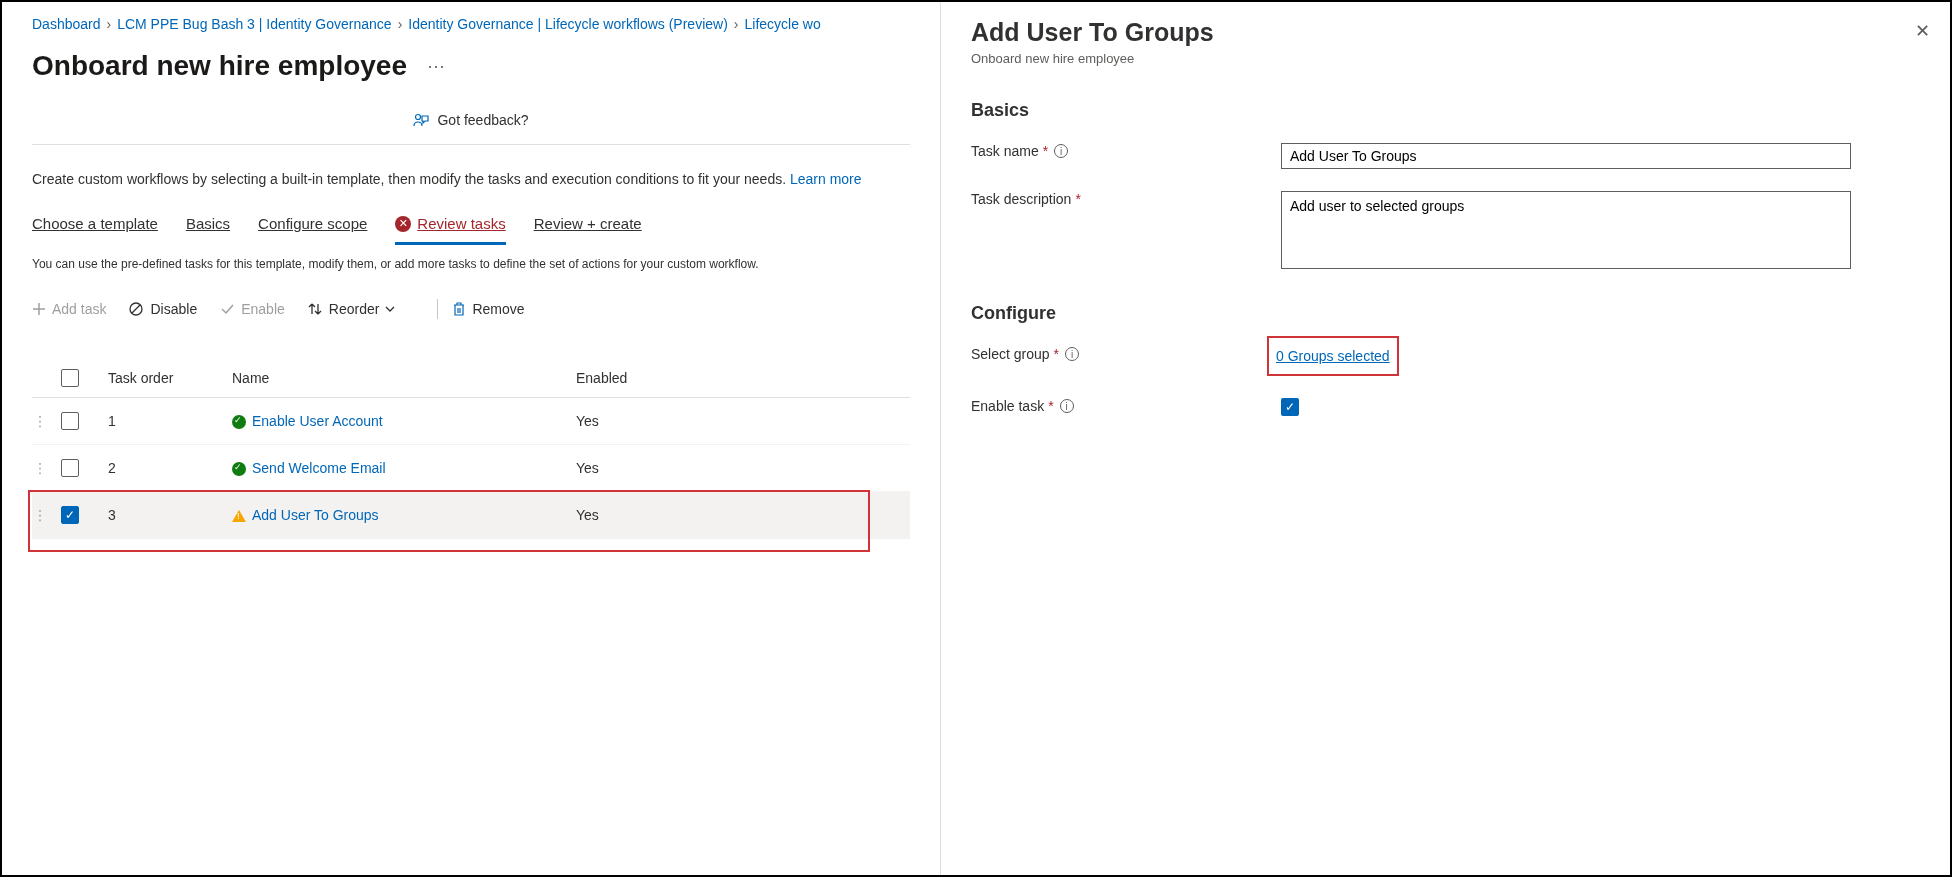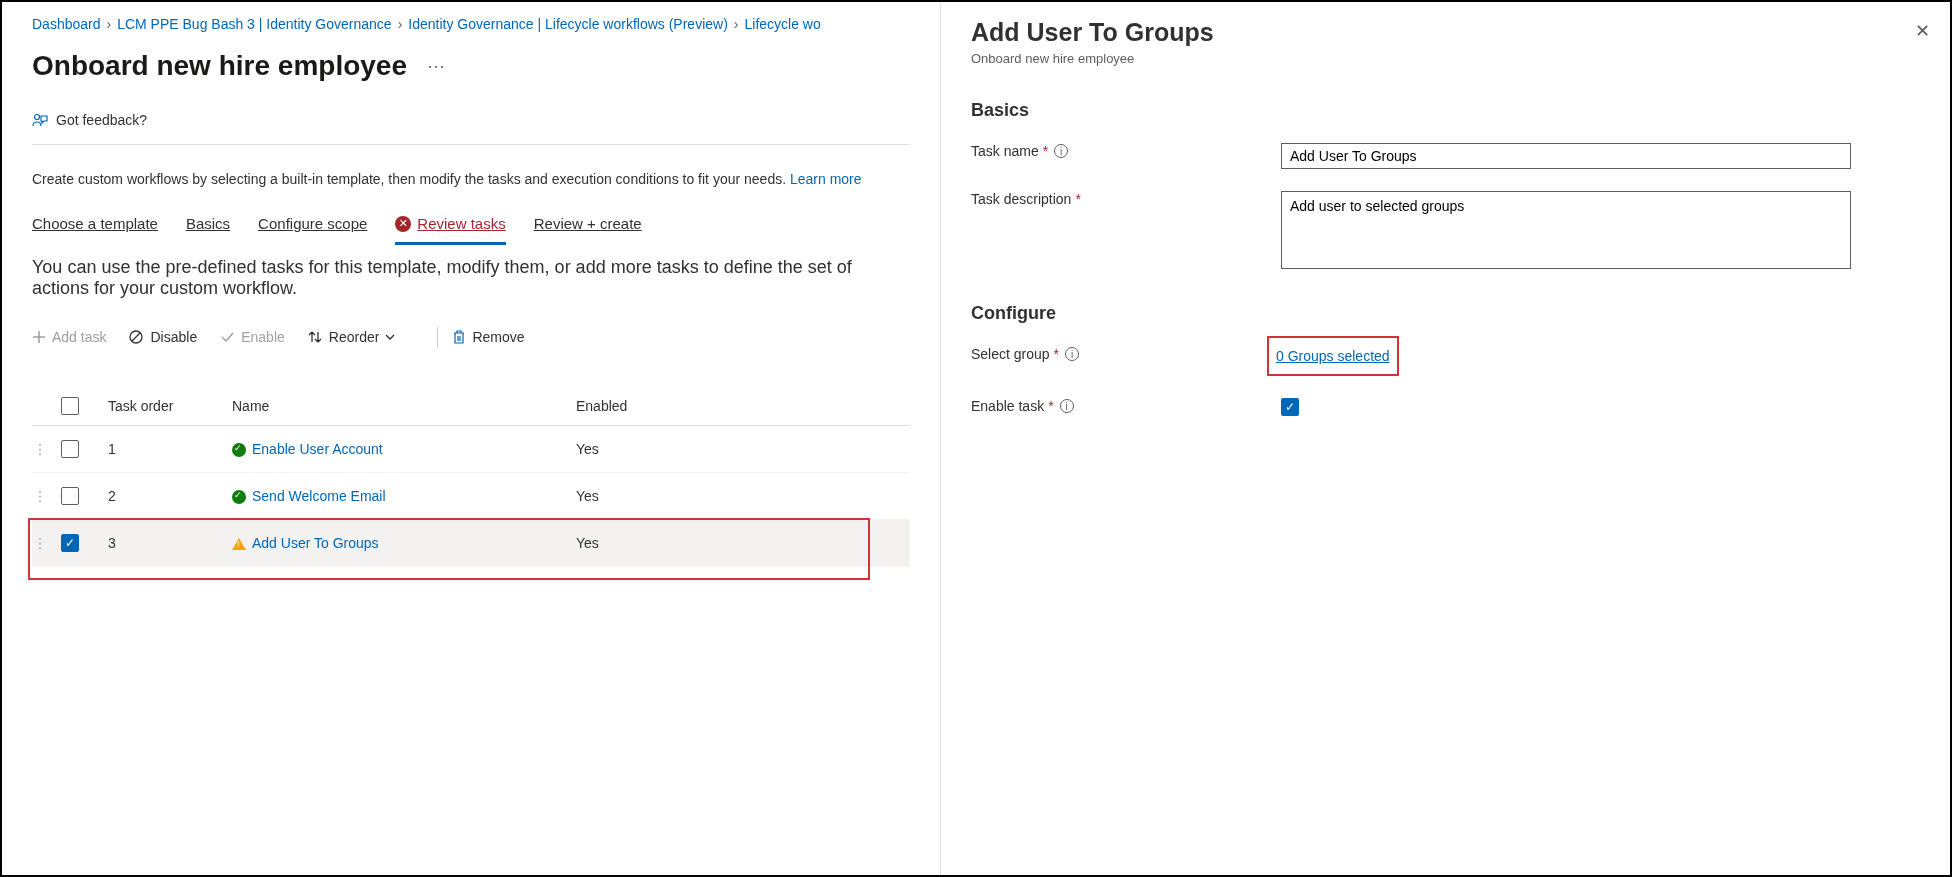--- a/index.html
+++ b/index.html
@@ -12,37 +12,37 @@
 .breadcrumbs { font-size: 14px; display: flex; align-items: flex-end; flex-wrap: nowrap; white-space: nowrap; overflow: hidden; }
 .breadcrumbs a { color: #0067b8; text-decoration: none; }
 .breadcrumbs .sep { color: #605e5c; margin: 0 6px; }
 
 
 .page-title-row { display: flex; align-items: center; margin-top: 18px; }
 .page-title { font-size: 28px; font-weight: 600; color: #1b1a19; }
 .page-title-more { margin-left: 20px; color: #605e5c; font-size: 18px; }
 
 
-.feedback { display: flex; align-items: center; margin: 30px 0 16px 0; color: #323130; font-size: 14px; }
+.feedback { display: flex; align-items: center; margin: 30px 0 16px 0; color: #323130; font-size: 14px; justify-content: center; }
 .feedback svg { margin-right: 8px; }
 
 .hr { border: none; border-top: 1px solid #e1dfdd; margin: 0; }
 
 .intro { font-size: 14px; margin: 26px 0 0 0; }
 .intro a { color: #0067b8; text-decoration: none; }
 
 
 .tabs { display: flex; margin-top: 18px; border-bottom: 1px solid transparent; }
 .tab { padding: 10px 0; margin-right: 28px; font-size: 15px; color: #323130; cursor: pointer; position: relative; text-decoration: underline; }
 .tab.error { color: #a4262c; display: flex; align-items: center; font-weight: 400; }
 .tab.error::after { content: ""; position: absolute; left: 0; right: 0; bottom: -3px; height: 3px; background: #0067b8; }
 .tab-error-icon { width: 16px; height: 16px; background: #a4262c; border-radius: 50%; margin-right: 6px; display:flex; align-items:center; justify-content:center; color:#fff; font-size:11px; }
 
 .section-heading { font-size: 18px; font-weight: 600; margin-top: 34px; }
-.section-desc { font-size: 18px; margin-top: 14px; }
+.section-desc { font-size: 12px; margin-top: 14px; }
 
 
 .toolbar { display: flex; align-items: center; margin-top: 28px; }
 .tb-btn { display: flex; align-items: center; margin-right: 22px; font-size: 14px; color: #323130; cursor: pointer; }
 .tb-btn.disabled { color: #a19f9d; }
 .tb-btn svg, .tb-btn .ico { margin-right: 6px; }
 .toolbar .vsep { width: 1px; height: 20px; background: #c8c6c4; margin: 0 14px; }
 
 
 .tbl { margin-top: 40px; }

